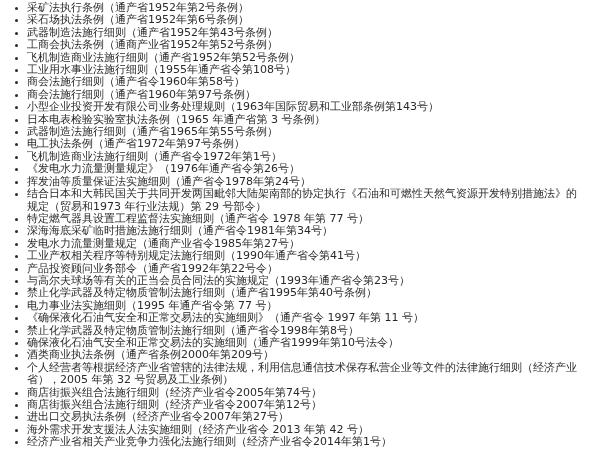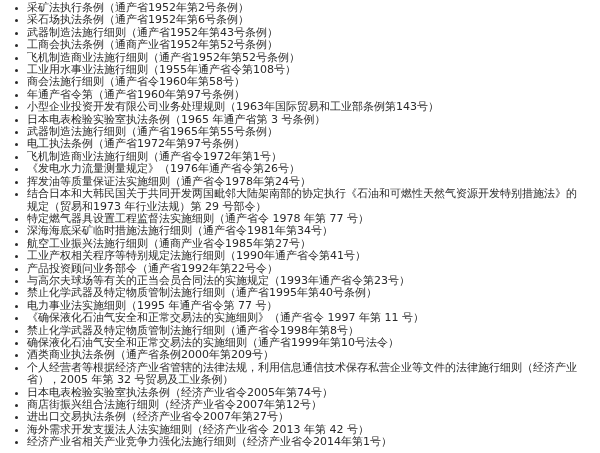--- a/index.html
+++ b/index.html
@@ -34,40 +34,40 @@
 <body>
 
 <ul class="reg-list">
   <li>采矿法执行条例（通产省1952年第2号条例）</li>
   <li>采石场执法条例（通产省1952年第6号条例）</li>
   <li>武器制造法施行细则（通产省1952年第43号条例）</li>
   <li>工商会执法条例（通商产业省1952年第52号条例）</li>
   <li>飞机制造商业法施行细则（通产省1952年第52号条例）</li>
   <li>工业用水事业法施行细则（1955年通产省令第108号）</li>
   <li>商会法施行细则（通产省令1960年第58号）</li>
-  <li>年通产省令第（通产省1960年第97号条例）</li>
+  <li>商会法施行细则（通产省1960年第97号条例）</li>
   <li>小型企业投资开发有限公司业务处理规则（1963年国际贸易和工业部条例第143号）</li>
   <li>日本电表检验实验室执法条例（1965 年通产省第 3 号条例）</li>
   <li>武器制造法施行细则（通产省1965年第55号条例）</li>
   <li>电工执法条例（通产省1972年第97号条例）</li>
   <li>飞机制造商业法施行细则（通产省令1972年第1号）</li>
   <li>《发电水力流量测量规定》（1976年通产省令第26号）</li>
   <li>挥发油等质量保证法实施细则（通产省令1978年第24号）</li>
   <li>结合日本和大韩民国关于共同开发两国毗邻大陆架南部的协定执行《石油和可燃性天然气资源开发特别措施法》的规定（贸易和1973 年行业法规）第 29 号部令）</li>
   <li>特定燃气器具设置工程监督法实施细则（通产省令 1978 年第 77 号）</li>
   <li>深海海底采矿临时措施法施行细则（通产省令1981年第34号）</li>
-  <li>航空工业振兴法施行细则（通商产业省令1985年第27号）</li>
+  <li>发电水力流量测量规定（通商产业省令1985年第27号）</li>
   <li>工业产权相关程序等特别规定法施行细则（1990年通产省令第41号）</li>
   <li>产品投资顾问业务部令（通产省1992年第22号令）</li>
   <li>与高尔夫球场等有关的正当会员合同法的实施规定（1993年通产省令第23号）</li>
   <li>禁止化学武器及特定物质管制法施行细则（通产省1995年第40号条例）</li>
   <li>电力事业法实施细则（1995 年通产省令第 77 号）</li>
   <li>《确保液化石油气安全和正常交易法的实施细则》（通产省令 1997 年第 11 号）</li>
   <li>禁止化学武器及特定物质管制法施行细则（通产省令1998年第8号）</li>
   <li>确保液化石油气安全和正常交易法的实施细则（通产省1999年第10号法令）</li>
   <li>酒类商业执法条例（通产省条例2000年第209号）</li>
   <li>个人经营者等根据经济产业省管辖的法律法规，利用信息通信技术保存私营企业等文件的法律施行细则（经济产业省），2005 年第 32 号贸易及工业条例）</li>
-  <li>日本电表检验实验室执法条例（经济产业省令2005年第74号）</li>
+  <li>商店街振兴组合法施行细则（经济产业省令2005年第74号）</li>
   <li>商店街振兴组合法施行细则（经济产业省令2007年第12号）</li>
   <li>进出口交易执法条例（经济产业省令2007年第27号）</li>
   <li>海外需求开发支援法人法实施细则（经济产业省令 2013 年第 42 号）</li>
   <li>经济产业省相关产业竞争力强化法施行细则（经济产业省令2014年第1号）</li>
 </ul>
 
 </body></html>

